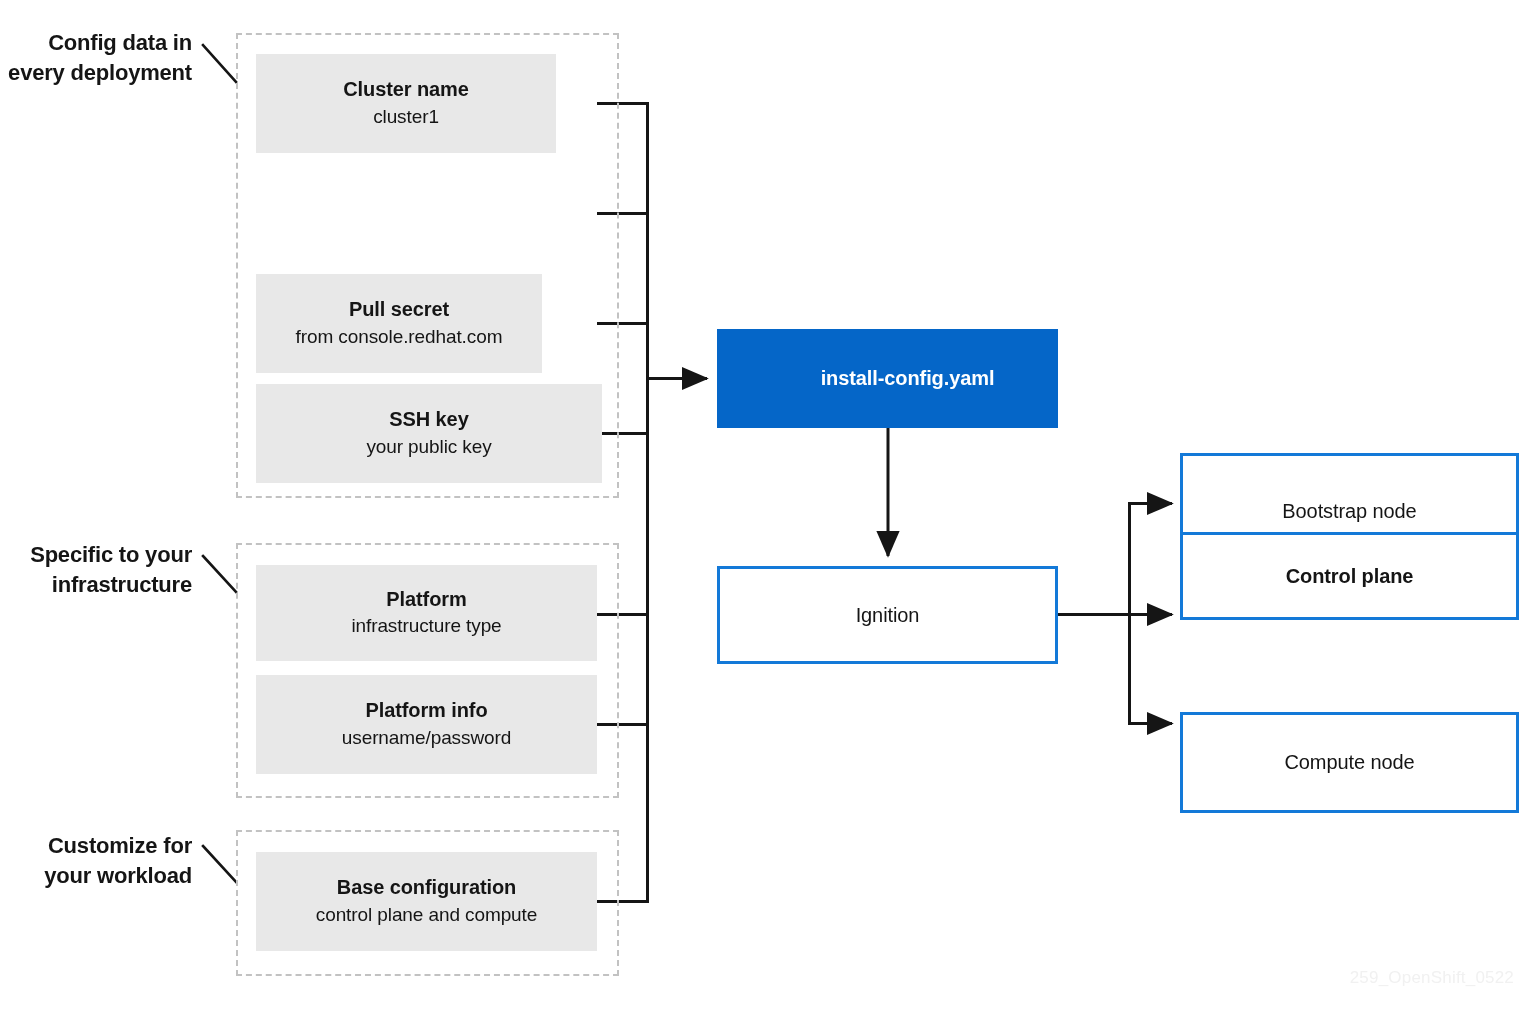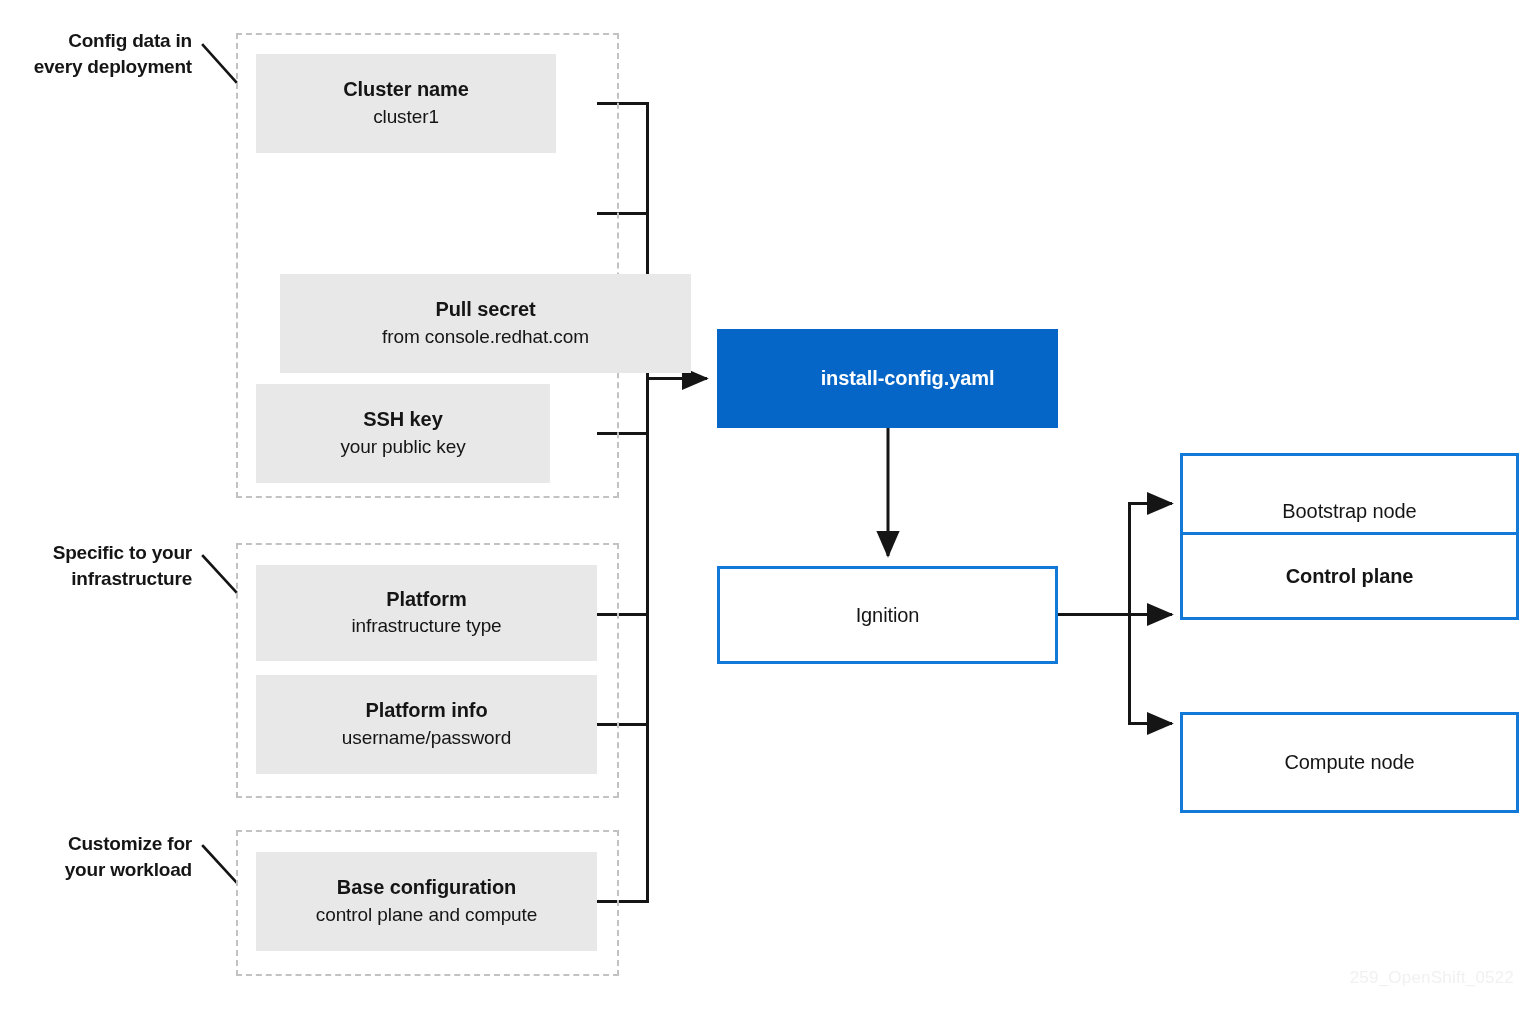--- a/index.html
+++ b/index.html
@@ -48,21 +48,21 @@
     font-weight: normal;
     line-height: 1.3;
     letter-spacing: -0.1px;
     color: #151515;
     margin-top: 2px;
   }
   
   .annot {
     position: absolute;
     text-align: right;
-    font-size: 19px;
+    font-size: 22px;
     font-weight: bold;
     line-height: 1.36;
     color: #151515;
     letter-spacing: -0.2px;
   }
   
   .node-filled {
     position: absolute;
     background: #0566c8;
     display: flex;
@@ -170,26 +170,26 @@
   </div>
 
   <div class="group-box" style="left:236px; top:33px; width:383px; height:465px;"></div>
 
   <div class="card" style="left:256px; top:54px; width:300px; height:99px;">
     <div class="card-title">Cluster name</div>
     <div class="card-sub">cluster1</div>
   </div>
 
 
-  <div class="card" style="left:256px; top:274px; width:411px; height:99px;margin-left:24px;">
+  <div class="card" style="left:256px; top:274px; width:286px; height:99px;">
     <div class="card-title">Pull secret</div>
     <div class="card-sub">from console.redhat.com</div>
   </div>
 
-  <div class="card" style="left:256px; top:384px; width:294px; height:99px;align-items:center;">
+  <div class="card" style="left:256px; top:384px; width:346px; height:99px;align-items:center;">
     <div class="card-title">SSH key</div>
     <div class="card-sub">your public key</div>
   </div>
 
   <div class="group-box" style="left:236px; top:543px; width:383px; height:255px;"></div>
 
   <div class="card" style="left:256px; top:565px; width:341px; height:96px;">
     <div class="card-title">Platform</div>
     <div class="card-sub">infrastructure type</div>
   </div>

